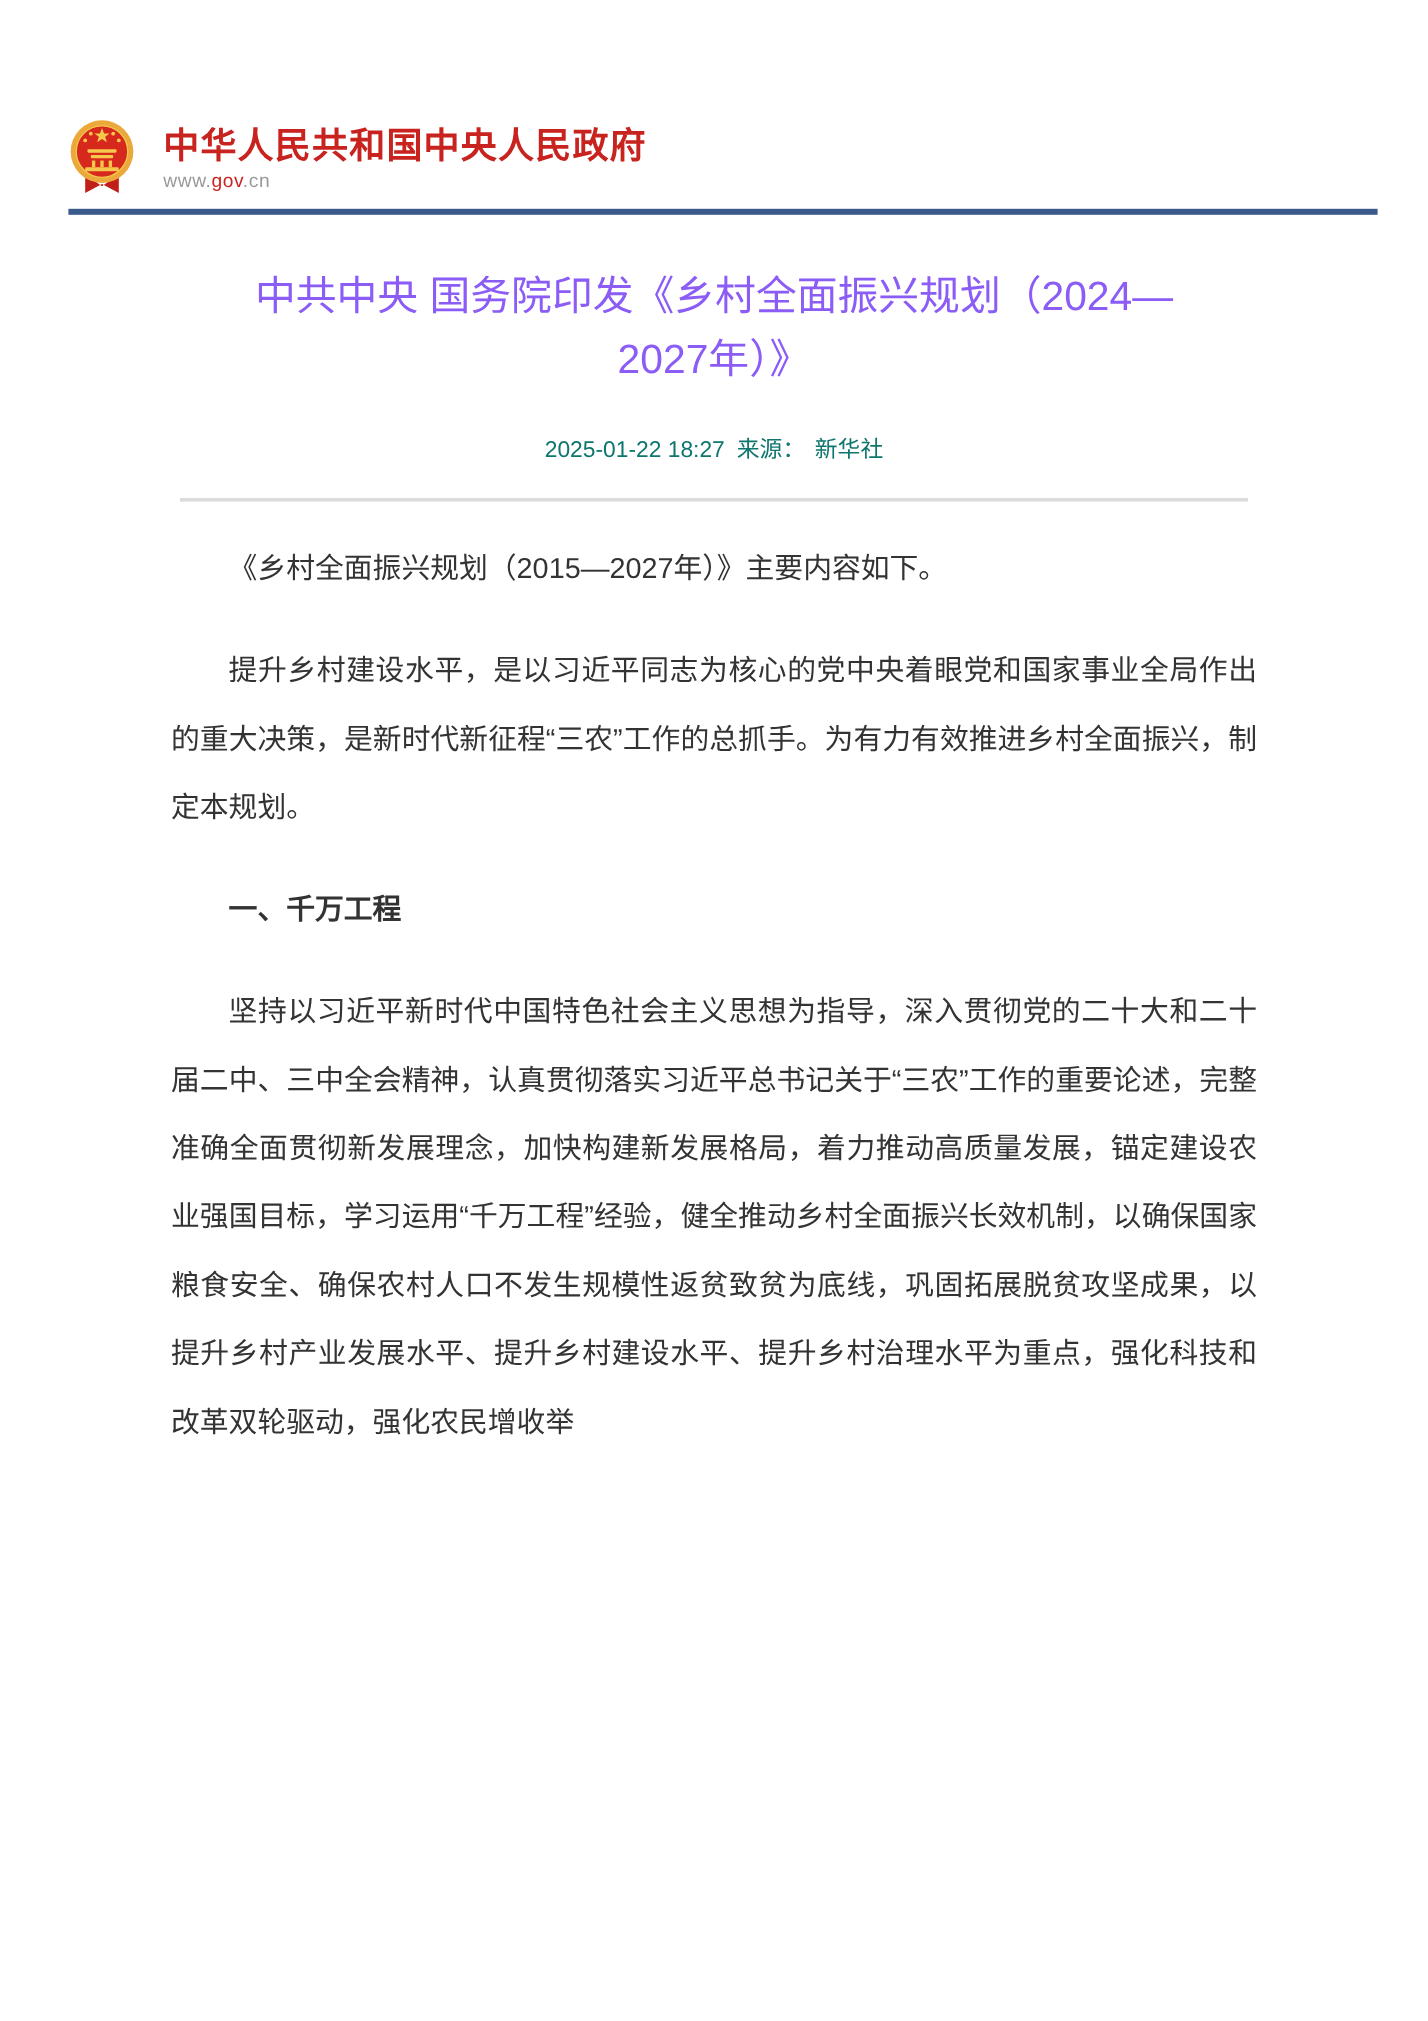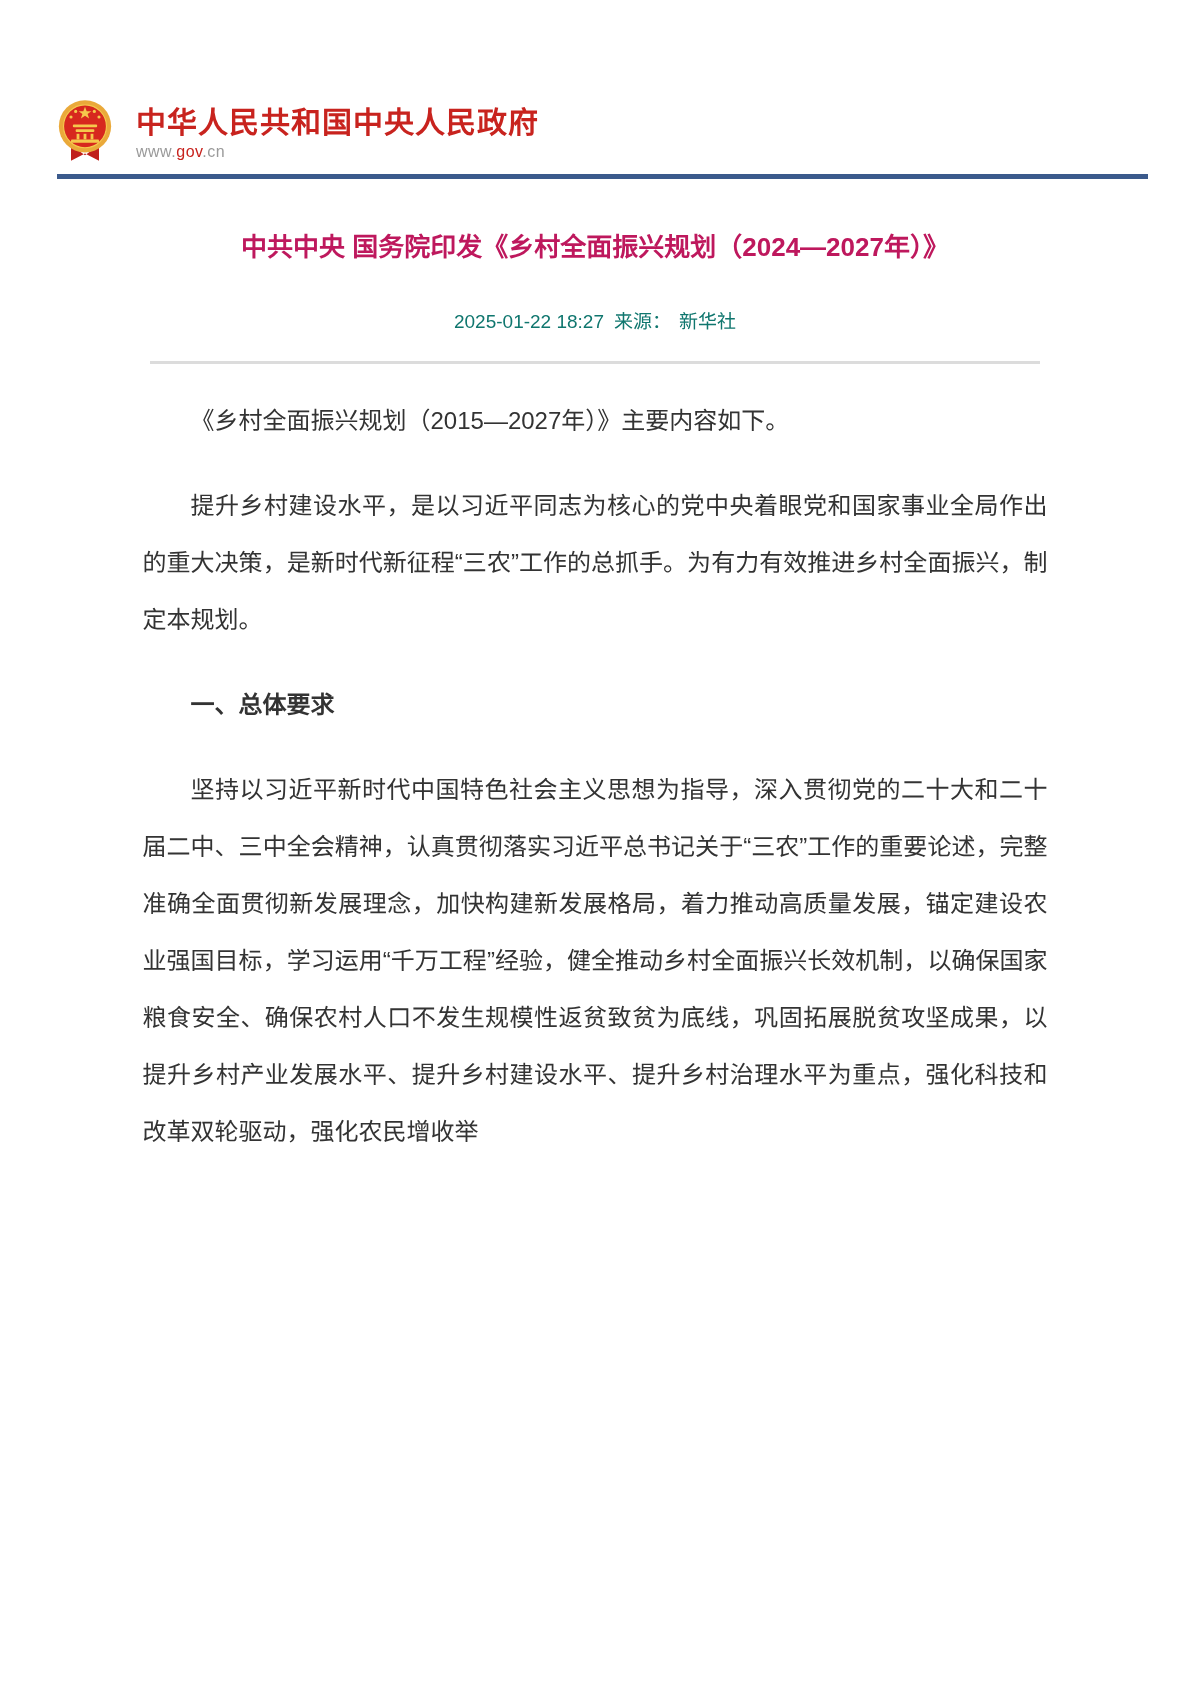--- a/index.html
+++ b/index.html
@@ -15,22 +15,22 @@
   .emblem { width:56px; height:66px; flex:0 0 auto; }
   .brand-text { padding-top:5px; }
   .site-name { font-size:30px; font-weight:bold; color:#c8231e; letter-spacing:1px; line-height:34px; }
   .site-url { font-size:16px; color:#9a9a9a; margin-top:3px; letter-spacing:0.5px; }
   .site-url .gov { color:#c8231e; font-weight:normal; }
   .header-rule { height:5px; background:#3b5a8c; margin:10px 42px 0 57px; }
   
   .article { width:905px; margin:0 auto; }
   .article-title {
     max-width:830px; margin:42px auto 0;
-    font-size:26px; line-height:53px; font-weight:bold;
-    color:#be185d; text-align:center;
+    font-size:34px; line-height:53px; font-weight:normal;
+    color:#8b5cf6; text-align:center;
   }
   .article-meta { margin-top:32px; text-align:center; font-size:19px; color:#0f766e; }
   .article-meta .m-date { margin-right:10px; }
   .article-meta .m-label { margin-right:8px; }
   .divider { height:3px; background:#dcdcdc; width:890px; margin:28px auto 0; }
   .article-body { margin-top:22px; font-size:24px; color:#333333; text-align:justify; }
   .article-body p, .article-body h2 { line-height:57px; text-indent:2em; margin:28px 0; }
   .article-body h2 { font-size:24px; font-weight:bold; }
 </style>
 </head>
@@ -71,18 +71,18 @@
 
     <div class="article-meta">
       <span class="m-date">2025-01-22 18:27</span><span class="m-label">来源：</span><span>新华社</span>
     </div>
 
     <div class="divider"></div>
 
     <div class="article-body">
         <p>《乡村全面振兴规划（2015—2027年）》主要内容如下。</p>
         <p>提升乡村建设水平，是以习近平同志为核心的党中央着眼党和国家事业全局作出的重大决策，是新时代新征程“三农”工作的总抓手。为有力有效推进乡村全面振兴，制定本规划。</p>
-        <h2>一、总体要求</h2>
+        <h2>一、千万工程</h2>
         <p>坚持以习近平新时代中国特色社会主义思想为指导，深入贯彻党的二十大和二十届二中、三中全会精神，认真贯彻落实习近平总书记关于“三农”工作的重要论述，完整准确全面贯彻新发展理念，加快构建新发展格局，着力推动高质量发展，锚定建设农业强国目标，学习运用“千万工程”经验，健全推动乡村全面振兴长效机制，以确保国家粮食安全、确保农村人口不发生规模性返贫致贫为底线，巩固拓展脱贫攻坚成果，以提升乡村产业发展水平、提升乡村建设水平、提升乡村治理水平为重点，强化科技和改革双轮驱动，强化农民增收举</p>
       </div>
   </main>
 
 </div>
 
 </body></html>

